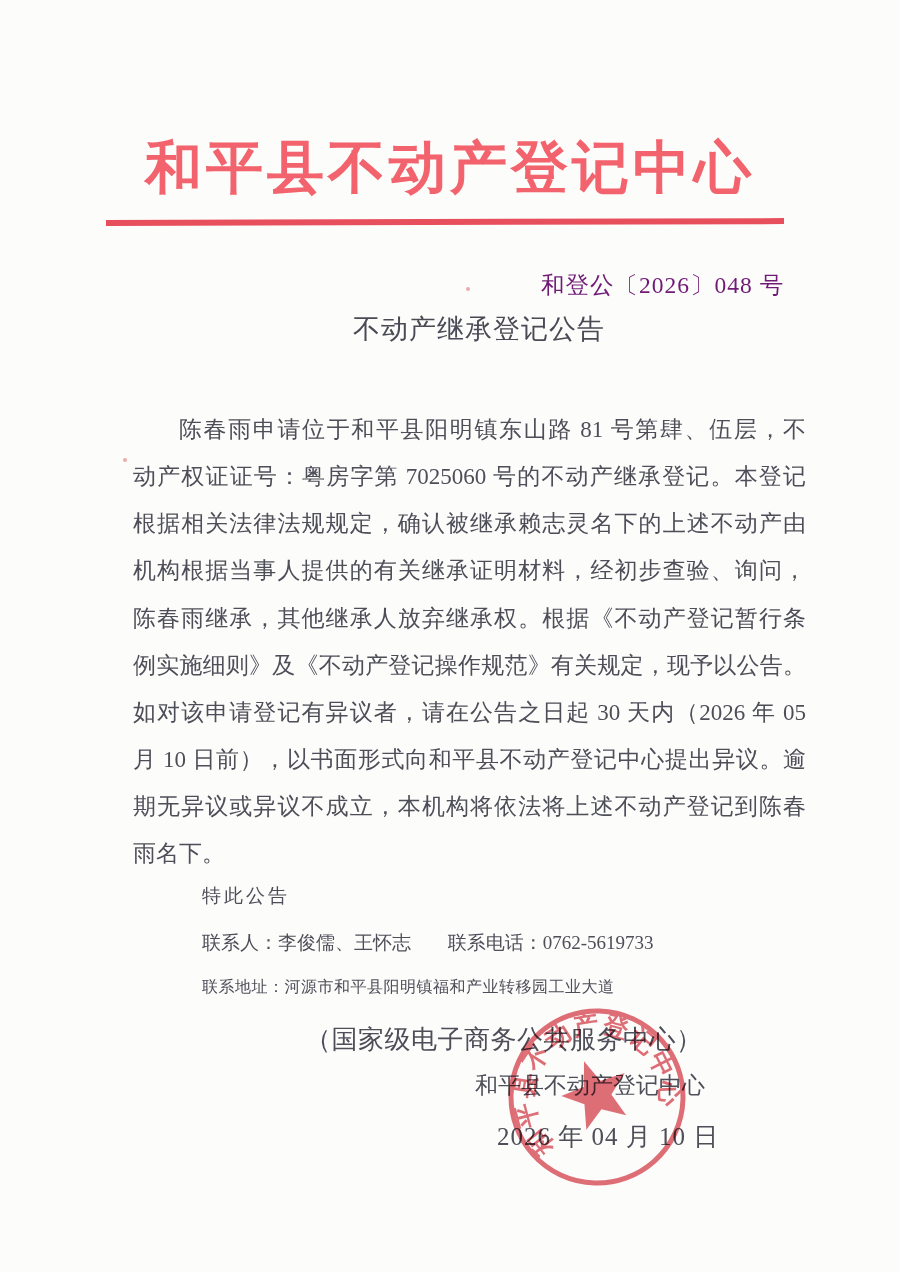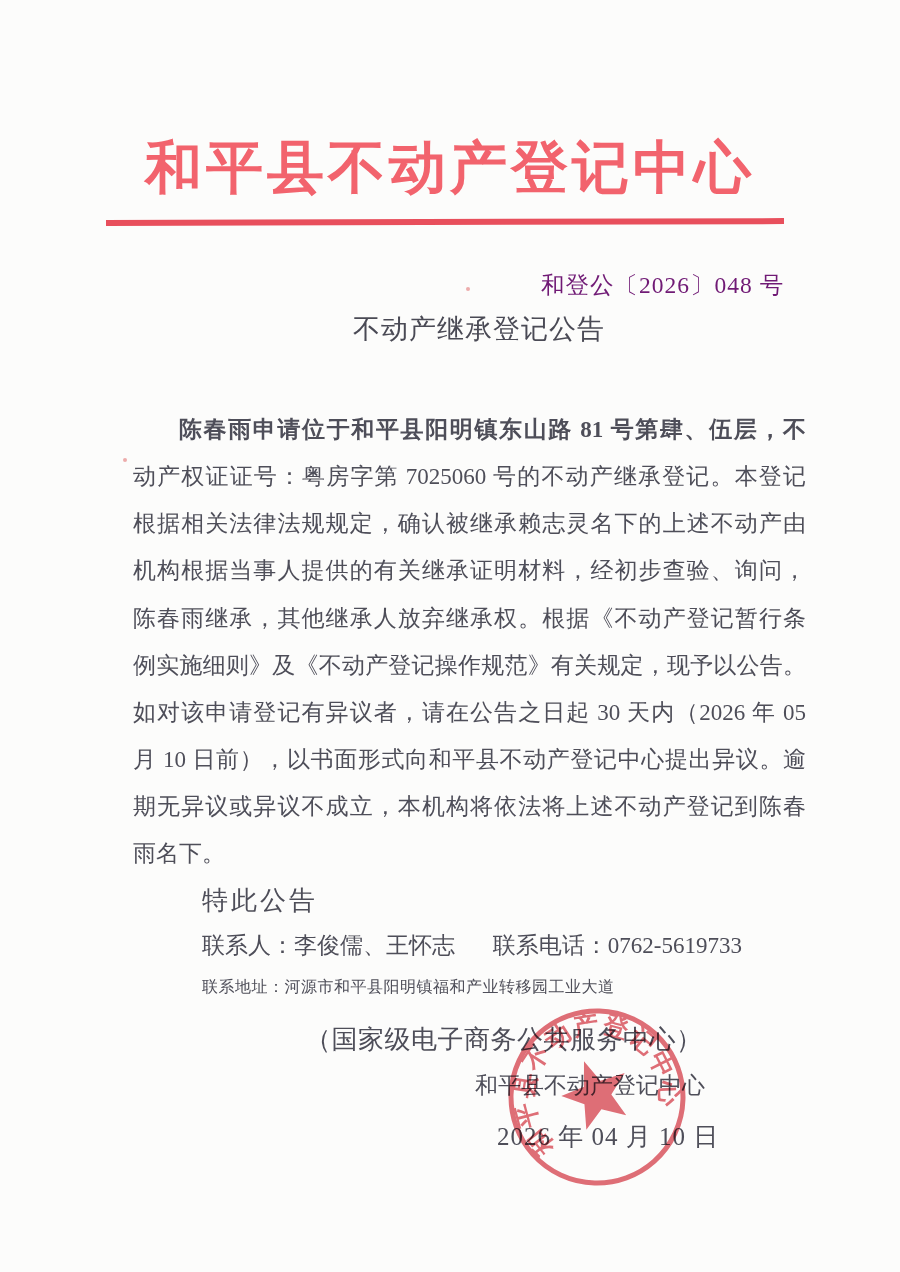--- a/index.html
+++ b/index.html
@@ -46,29 +46,29 @@
   .body-block{
     position:absolute;top:406px;left:133px;width:673px;
     font-size:23px;
   }
   .body-line{
     height:47.15px;line-height:47.15px;
     text-align:justify;text-align-last:justify;
     text-justify:inter-character;
     overflow:hidden;white-space:nowrap;
   }
-  .body-line.first{text-indent:46px;font-weight:bold;}
+  .body-line.first{text-indent:46px;}
   .body-line.last{text-align-last:left;}
   .closing{
     position:absolute;top:885px;left:202px;
-    font-size:26px;line-height:1.2;letter-spacing:3px;
+    font-size:19px;line-height:1.2;letter-spacing:3px;
   }
   .contact-line{
     position:absolute;top:932px;left:202px;
-    font-size:23px;line-height:1.2;white-space:nowrap;
+    font-size:19px;line-height:1.2;white-space:nowrap;
   }
   .contact-line .phone{margin-left:32px;}
   .address-line{
     position:absolute;top:977px;left:202px;
     font-size:16px;line-height:1.2;white-space:nowrap;letter-spacing:0.5px;
   }
   .address-note{
     position:absolute;top:1024px;left:305px;
     font-size:26px;line-height:1.2;white-space:nowrap;letter-spacing:0.5px;
   }

